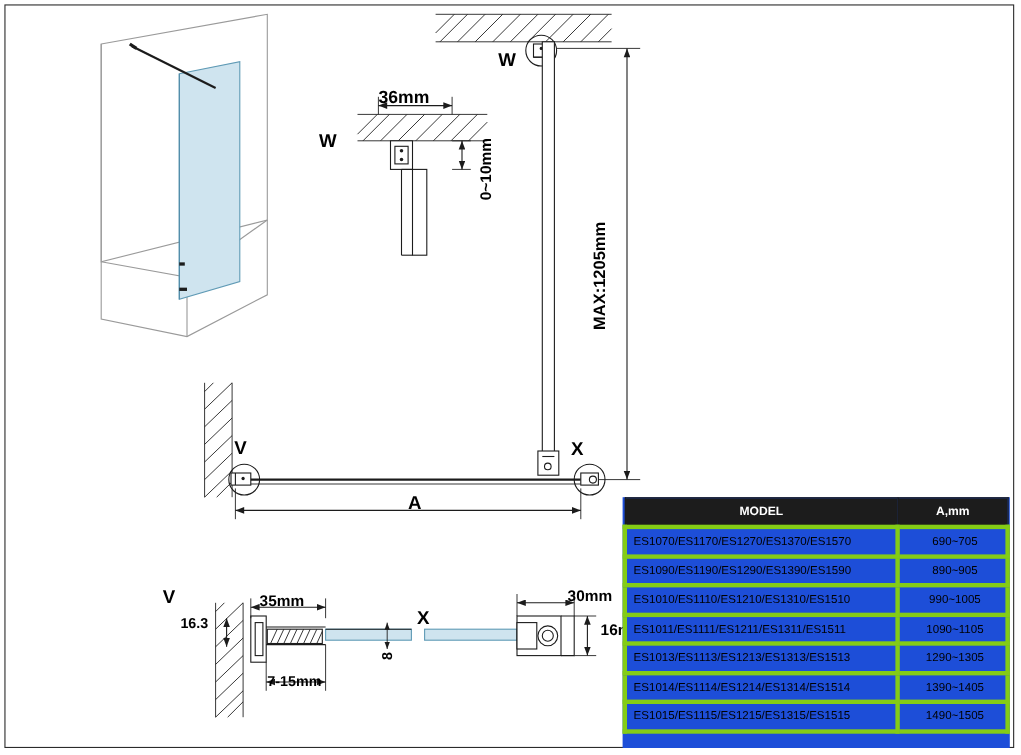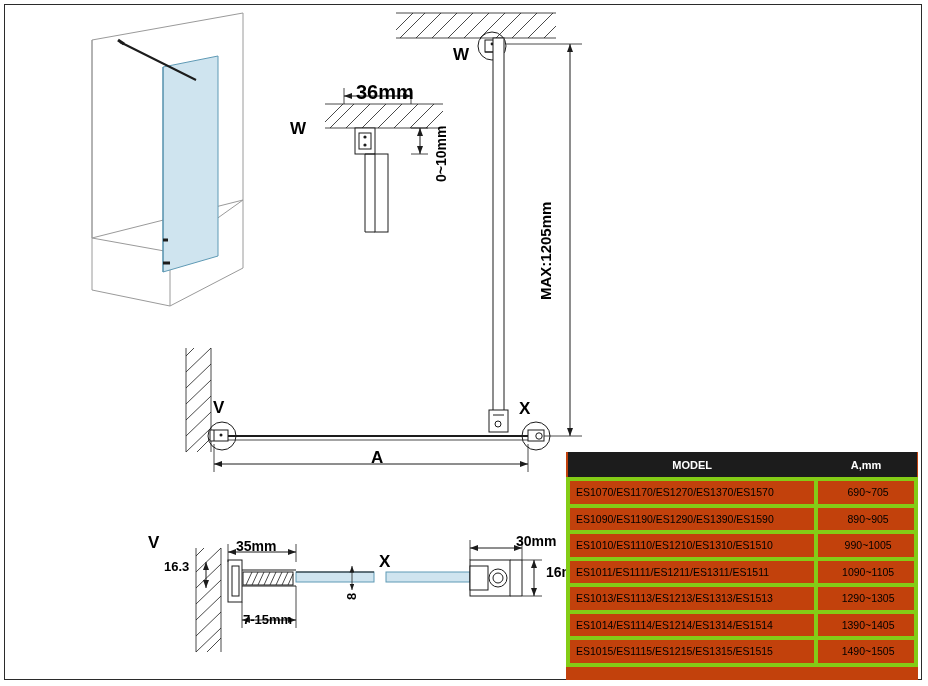--- a/index.html
+++ b/index.html
@@ -26,21 +26,21 @@
   }
   .vert{
     transform-origin:left top;
     transform:rotate(-90deg);
   }
   
   .tbl{
     position:absolute;left:566px;top:452px;width:352px;height:228px;
     border-collapse:collapse;
     font-size:10.5px;
-    background:#c2410c;
+    background:#1d4ed8;
   }
   .tbl table{border-collapse:collapse;width:352px;}
   .tbl th{
     background:#1c1c1c;color:#fff;font-size:11px;font-weight:bold;
     height:22px;border:1px solid #1c1c1c;
   }
   .tbl td{
     border:4px solid #84cc16;
     height:22.5px;
     padding:0 6px;
@@ -253,21 +253,21 @@
         <path d="M534,560 L534,596" marker-start="url(#ah2)" marker-end="url(#ah)"></path>
         <path d="M522,560 L542,560" stroke-width="0.8"></path>
         <path d="M522,596 L542,596" stroke-width="0.8"></path>
       </g>
 
     </g>
   </svg>
 
   <div class="lbl" style="left:453px;top:46px;font-size:17px;">W</div>
   <div class="lbl" style="left:290px;top:120px;font-size:17px;">W</div>
-  <div class="lbl" style="left:356px;top:82px;font-size:20px;text-align:center;">36mm</div>
+  <div class="lbl" style="left:344px;top:82px;font-size:16px;text-align:center;">36mm</div>
   <div class="lbl vert" style="left:434px;top:182px;font-size:14px;">0~10mm</div>
   <div class="lbl vert" style="left:538px;top:300px;font-size:15px;">MAX:1205mm</div>
 
   <div class="lbl" style="left:213px;top:399px;font-size:17px;">V</div>
   <div class="lbl" style="left:519px;top:400px;font-size:17px;">X</div>
   <div class="lbl" style="left:371px;top:449px;font-size:17px;">A</div>
 
   <div class="lbl" style="left:148px;top:534px;font-size:17px;">V</div>
   <div class="lbl" style="left:379px;top:553px;font-size:17px;">X</div>
   <div class="lbl" style="left:236px;top:539px;font-size:14px;">35mm</div>

